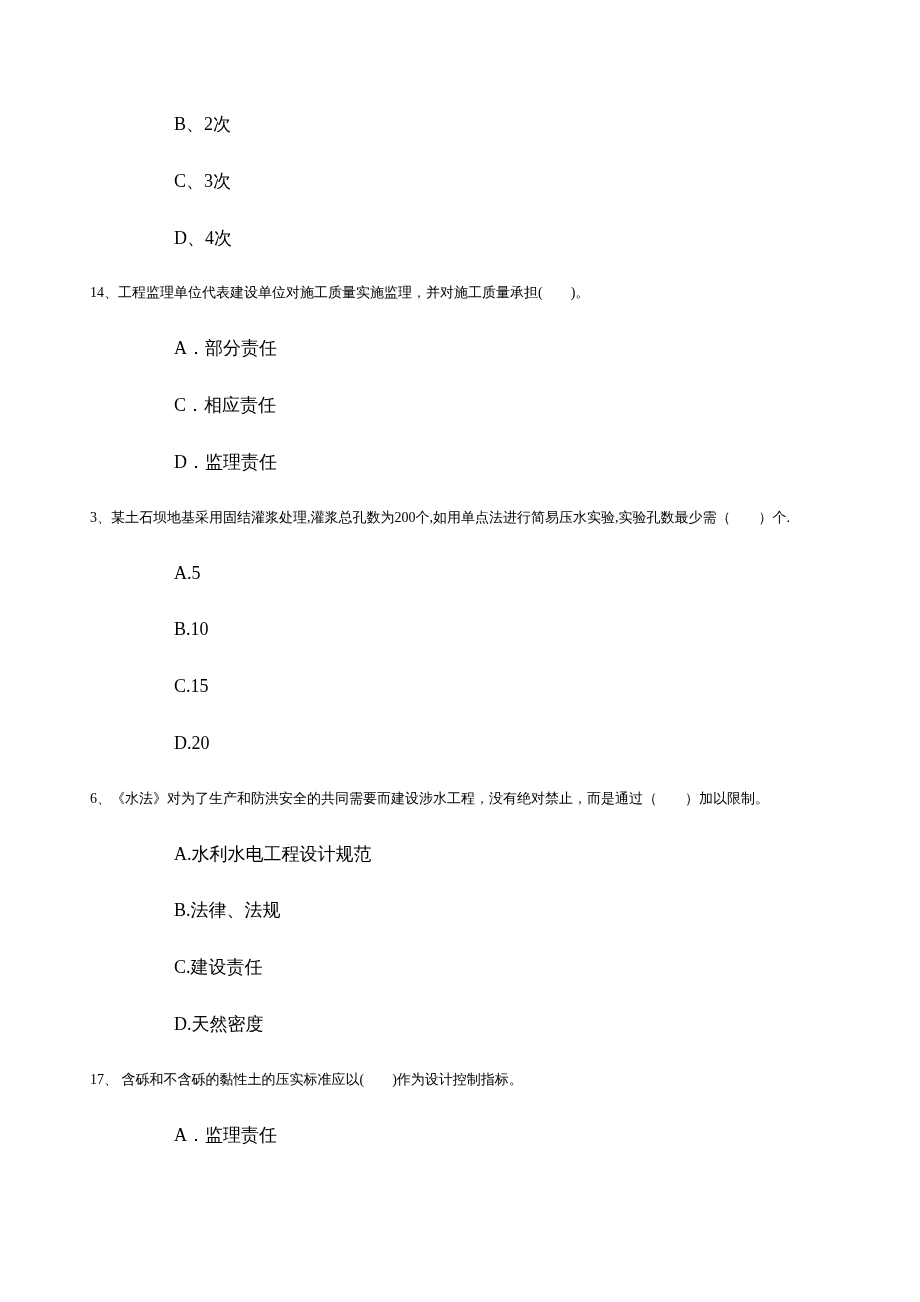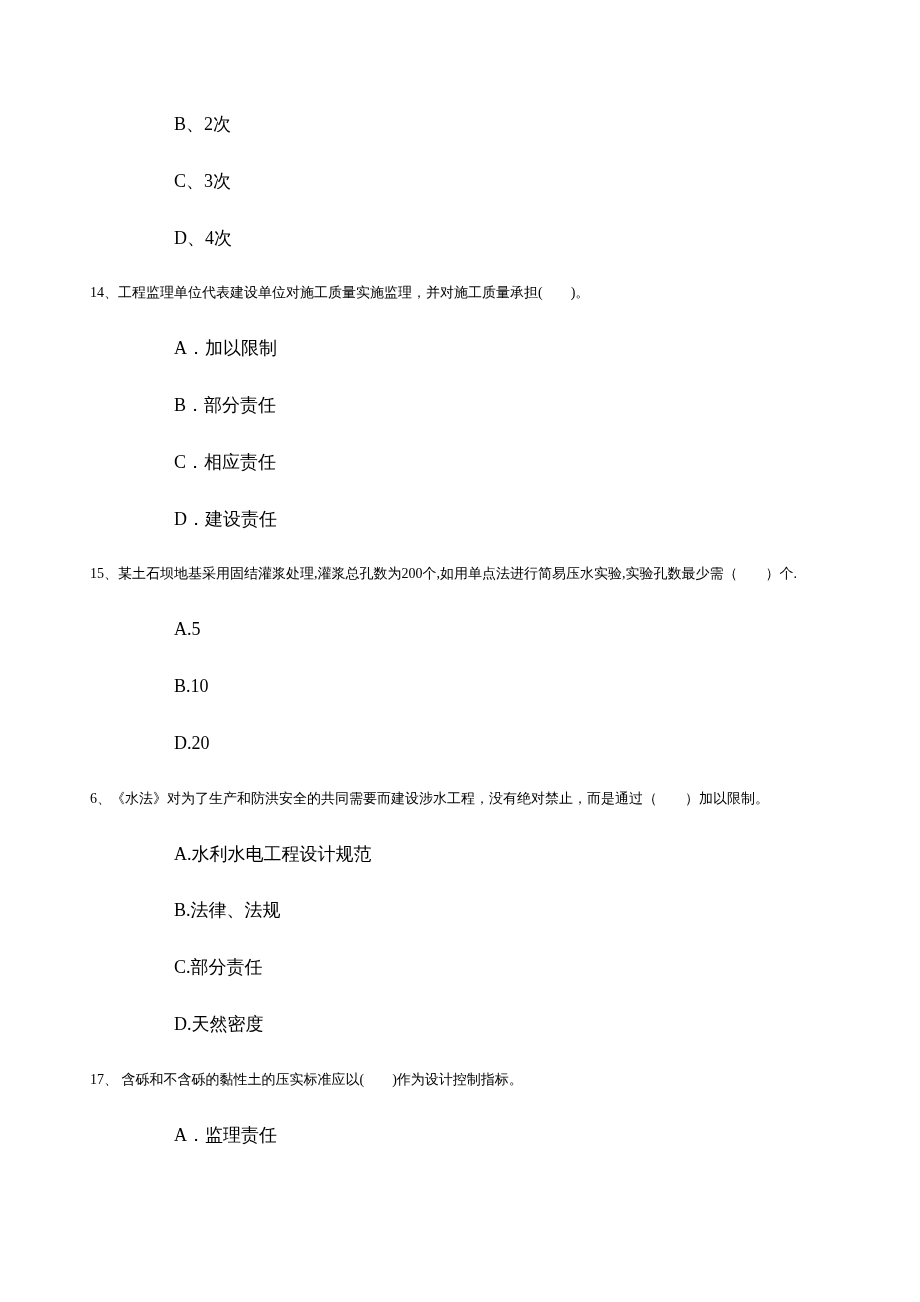--- a/index.html
+++ b/index.html
@@ -32,32 +32,32 @@
 </head>
 <body>
 
 <div class="page">
 
   <div class="option">B、2次</div>
   <div class="option">C、3次</div>
   <div class="option">D、4次</div>
 
   <div class="question">14、工程监理单位代表建设单位对施工质量实施监理，并对施工质量承担(　　)。</div>
-  <div class="option">A．加以限制</div>
-  <div class="option">B．部分责任</div>
+  <div class="option">A．部分责任</div>
   <div class="option">C．相应责任</div>
-  <div class="option">D．建设责任</div>
+  <div class="option">D．监理责任</div>
 
-  <div class="question">15、某土石坝地基采用固结灌浆处理,灌浆总孔数为200个,如用单点法进行简易压水实验,实验孔数最少需（　　）个.</div>
+  <div class="question">3、某土石坝地基采用固结灌浆处理,灌浆总孔数为200个,如用单点法进行简易压水实验,实验孔数最少需（　　）个.</div>
   <div class="option">A.5</div>
   <div class="option">B.10</div>
+  <div class="option">C.15</div>
   <div class="option">D.20</div>
 
   <div class="question">6、《水法》对为了生产和防洪安全的共同需要而建设涉水工程，没有绝对禁止，而是通过（　　）加以限制。</div>
   <div class="option">A.水利水电工程设计规范</div>
   <div class="option">B.法律、法规</div>
-  <div class="option">C.部分责任</div>
+  <div class="option">C.建设责任</div>
   <div class="option">D.天然密度</div>
 
   <div class="question">17、 含砾和不含砾的黏性土的压实标准应以(　　)作为设计控制指标。</div>
   <div class="option">A．监理责任</div>
 
 </div>
 
 </body></html>

